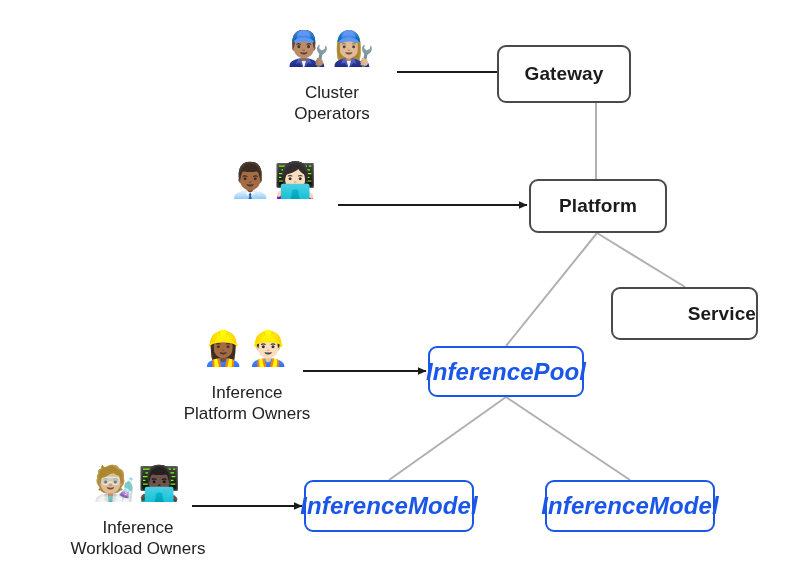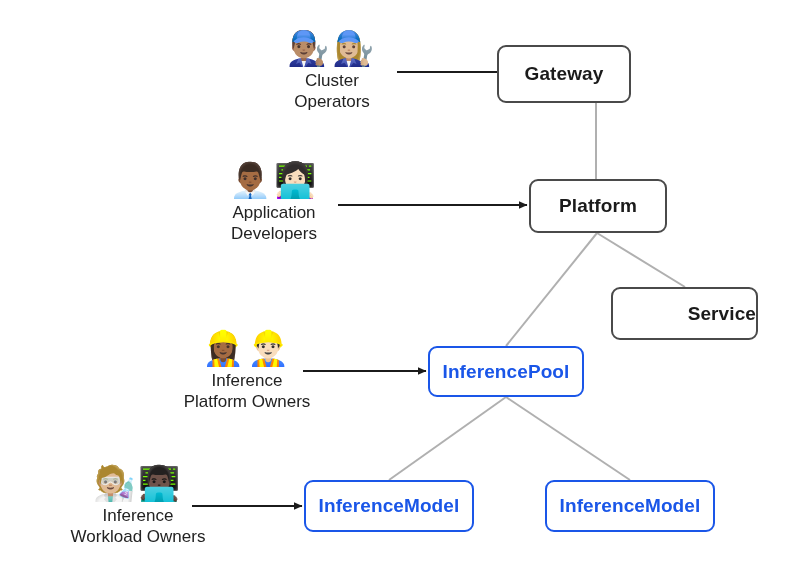--- a/index.html
+++ b/index.html
@@ -36,41 +36,42 @@
     white-space: nowrap;
   }
   .node.core {
     border: 2px solid #4a4a4a;
     color: #1b1b1b;
     font-size: 19px;
   }
   .node.inference {
     border: 2.5px solid #1a56e8;
     color: #1a56e8;
-    font-size: 19px;
+    font-size: 24px;
+    font-style: italic;
   }
   .persona {
     position: absolute;
     box-sizing: border-box;
     display: flex;
     flex-direction: column;
     align-items: center;
     text-align: center;
   }
   .persona-emojis {
     font-size: 34px;
     line-height: 40px;
     letter-spacing: 2px;
     font-family: "DejaVu Sans", sans-serif;
   }
   .persona-label {
     font-size: 17px;
     line-height: 21px;
     color: #222222;
-    margin-top: 2px;
+    margin-top: 14px;
     white-space: pre-line;
   }
 </style>
 </head>
 <body>
 
 <div id="canvas">
 
   <svg id="wires" viewBox="0 0 800 572" width="800" height="572">
     <defs>
@@ -114,22 +115,20 @@
       </div>
     </div>
   <div id="personas-layer">
       <div class="persona" style="left: 254px; top: 28px; width: 156px;">
         <div class="persona-emojis">👨🏽‍🔧👩🏼‍🔧</div>
         <div class="persona-label">Cluster
 Operators</div>
       </div>
       <div class="persona" style="left: 196px; top: 160px; width: 156px;">
         <div class="persona-emojis">👨🏾‍💼👩🏻‍💻</div>
-        <div class="persona-label">Application
-Developers</div>
       </div>
       <div class="persona" style="left: 161px; top: 328px; width: 172px;">
         <div class="persona-emojis">👷🏾‍♀️👷🏻‍♂️</div>
         <div class="persona-label">Inference
 Platform Owners</div>
       </div>
       <div class="persona" style="left: 48px; top: 463px; width: 180px;">
         <div class="persona-emojis">🧑🏼‍🔬👨🏿‍💻</div>
         <div class="persona-label">Inference
 Workload Owners</div>

